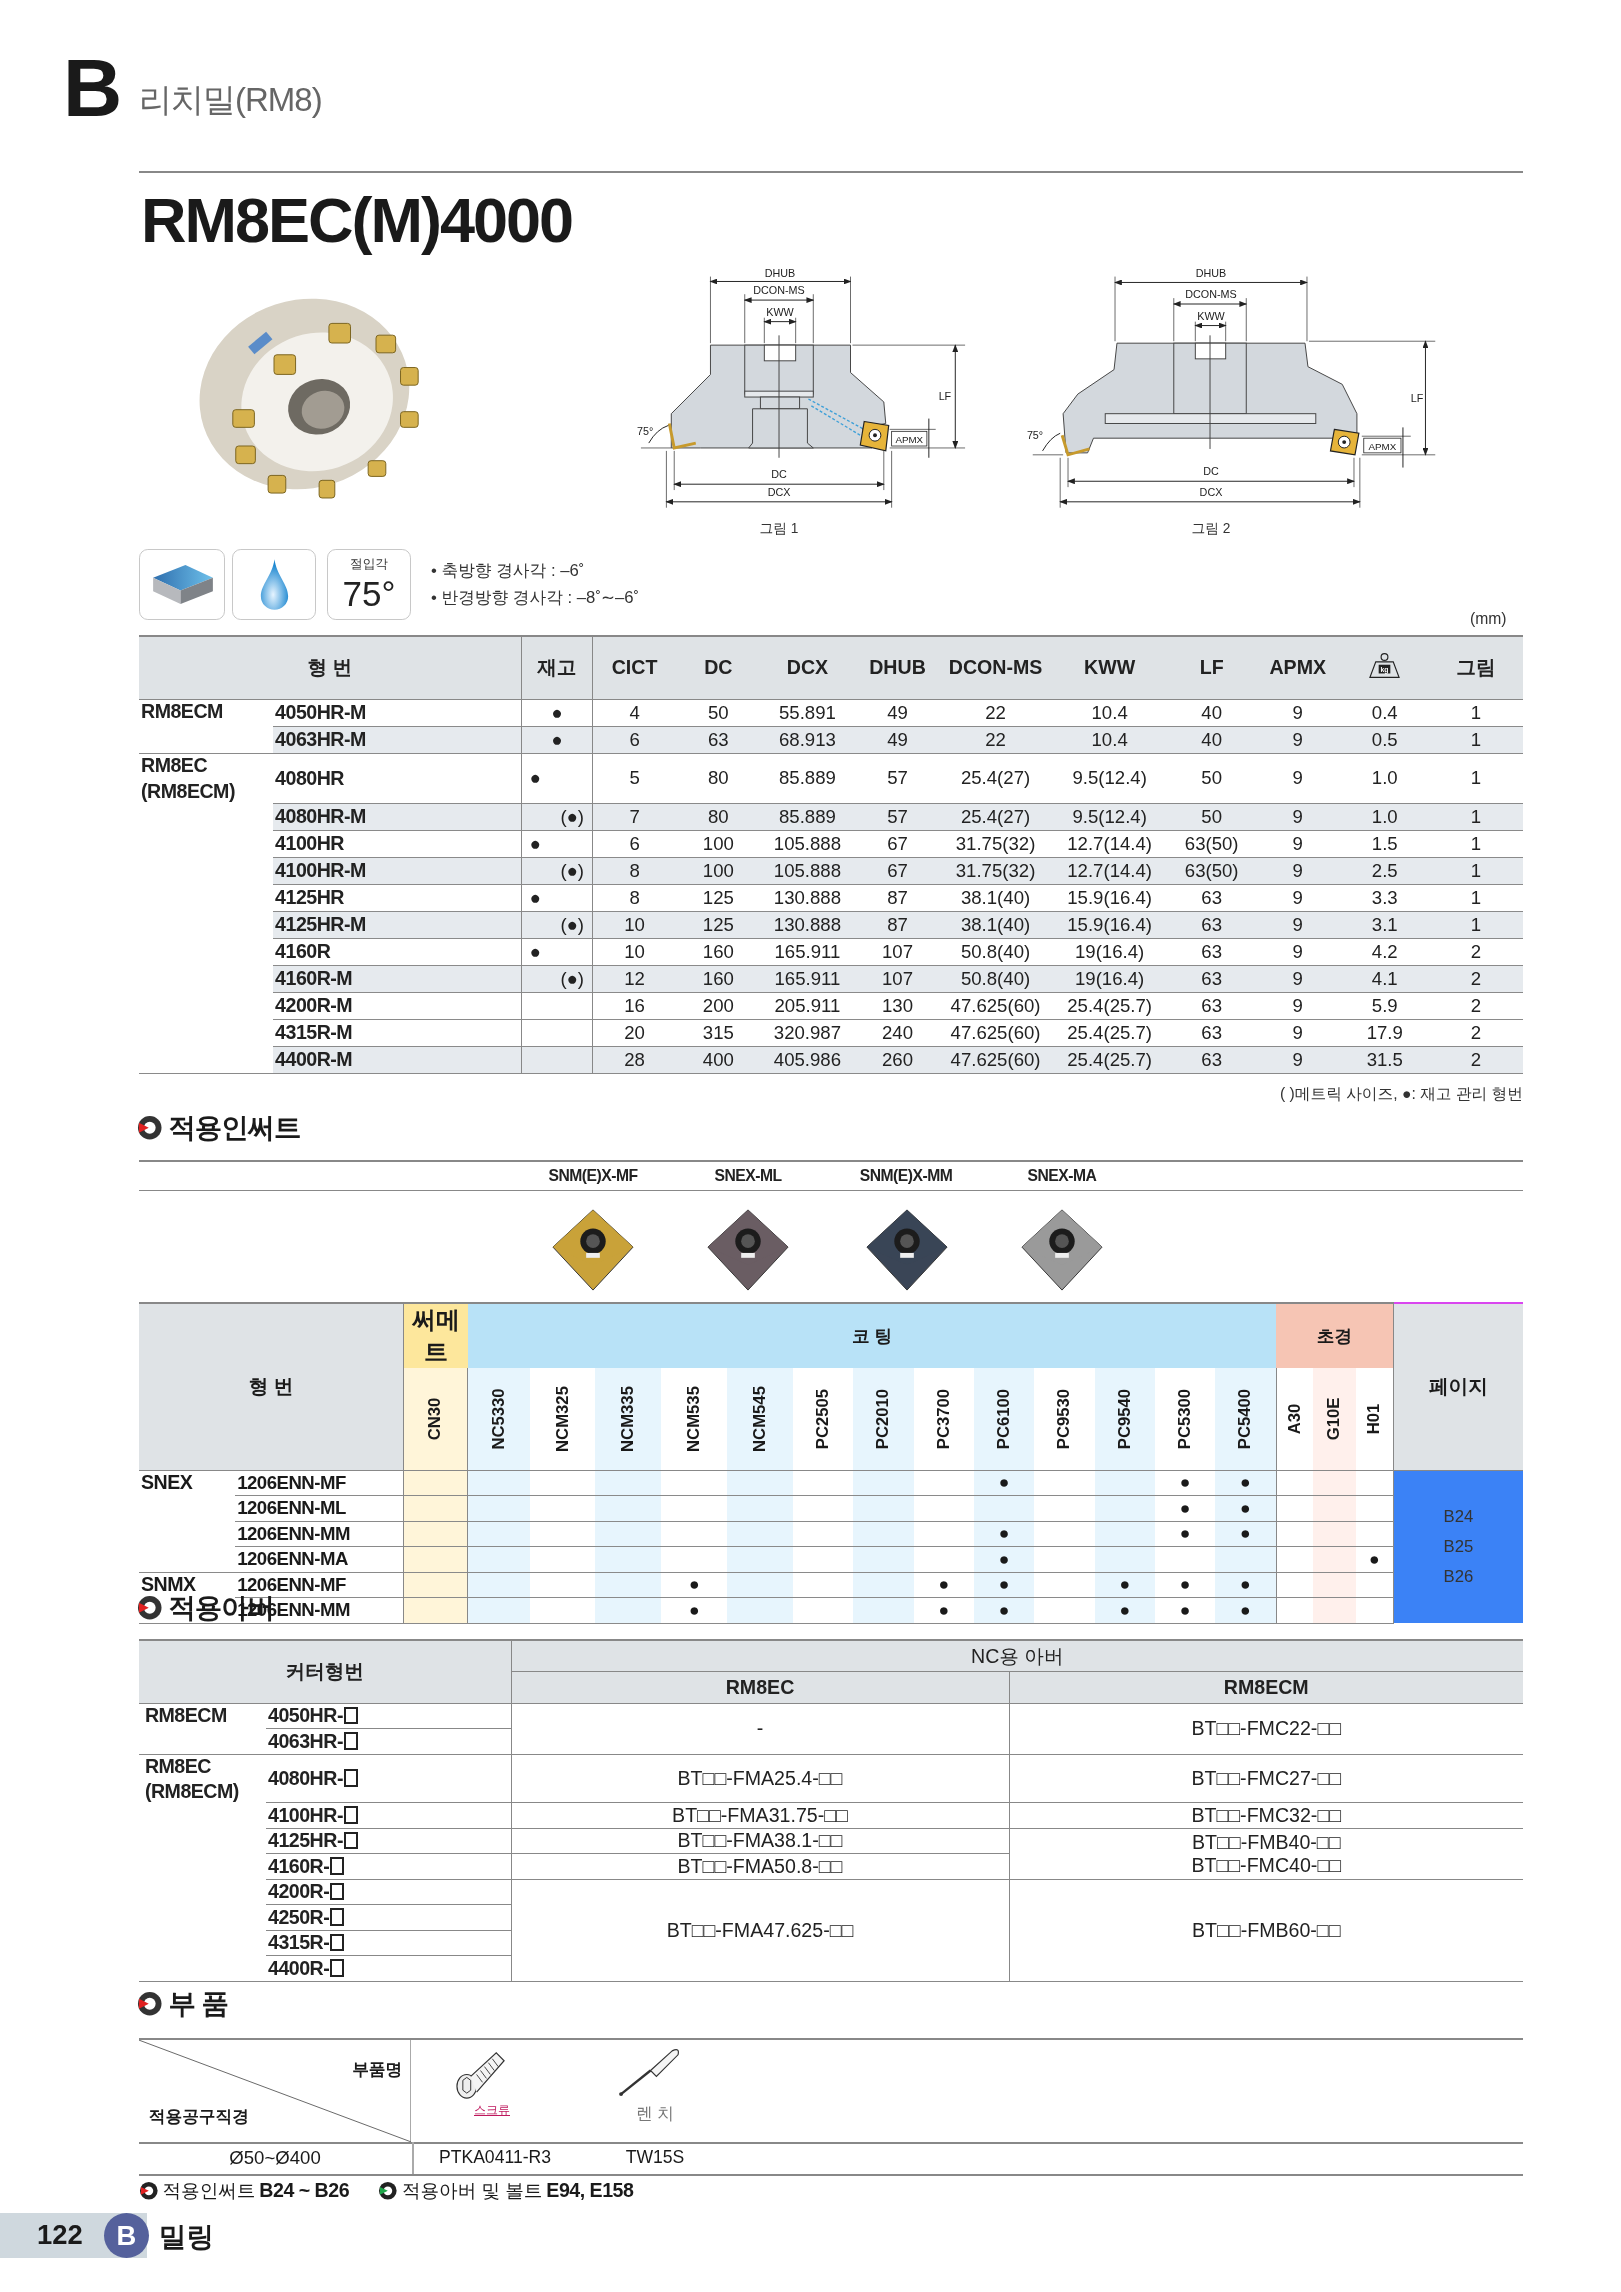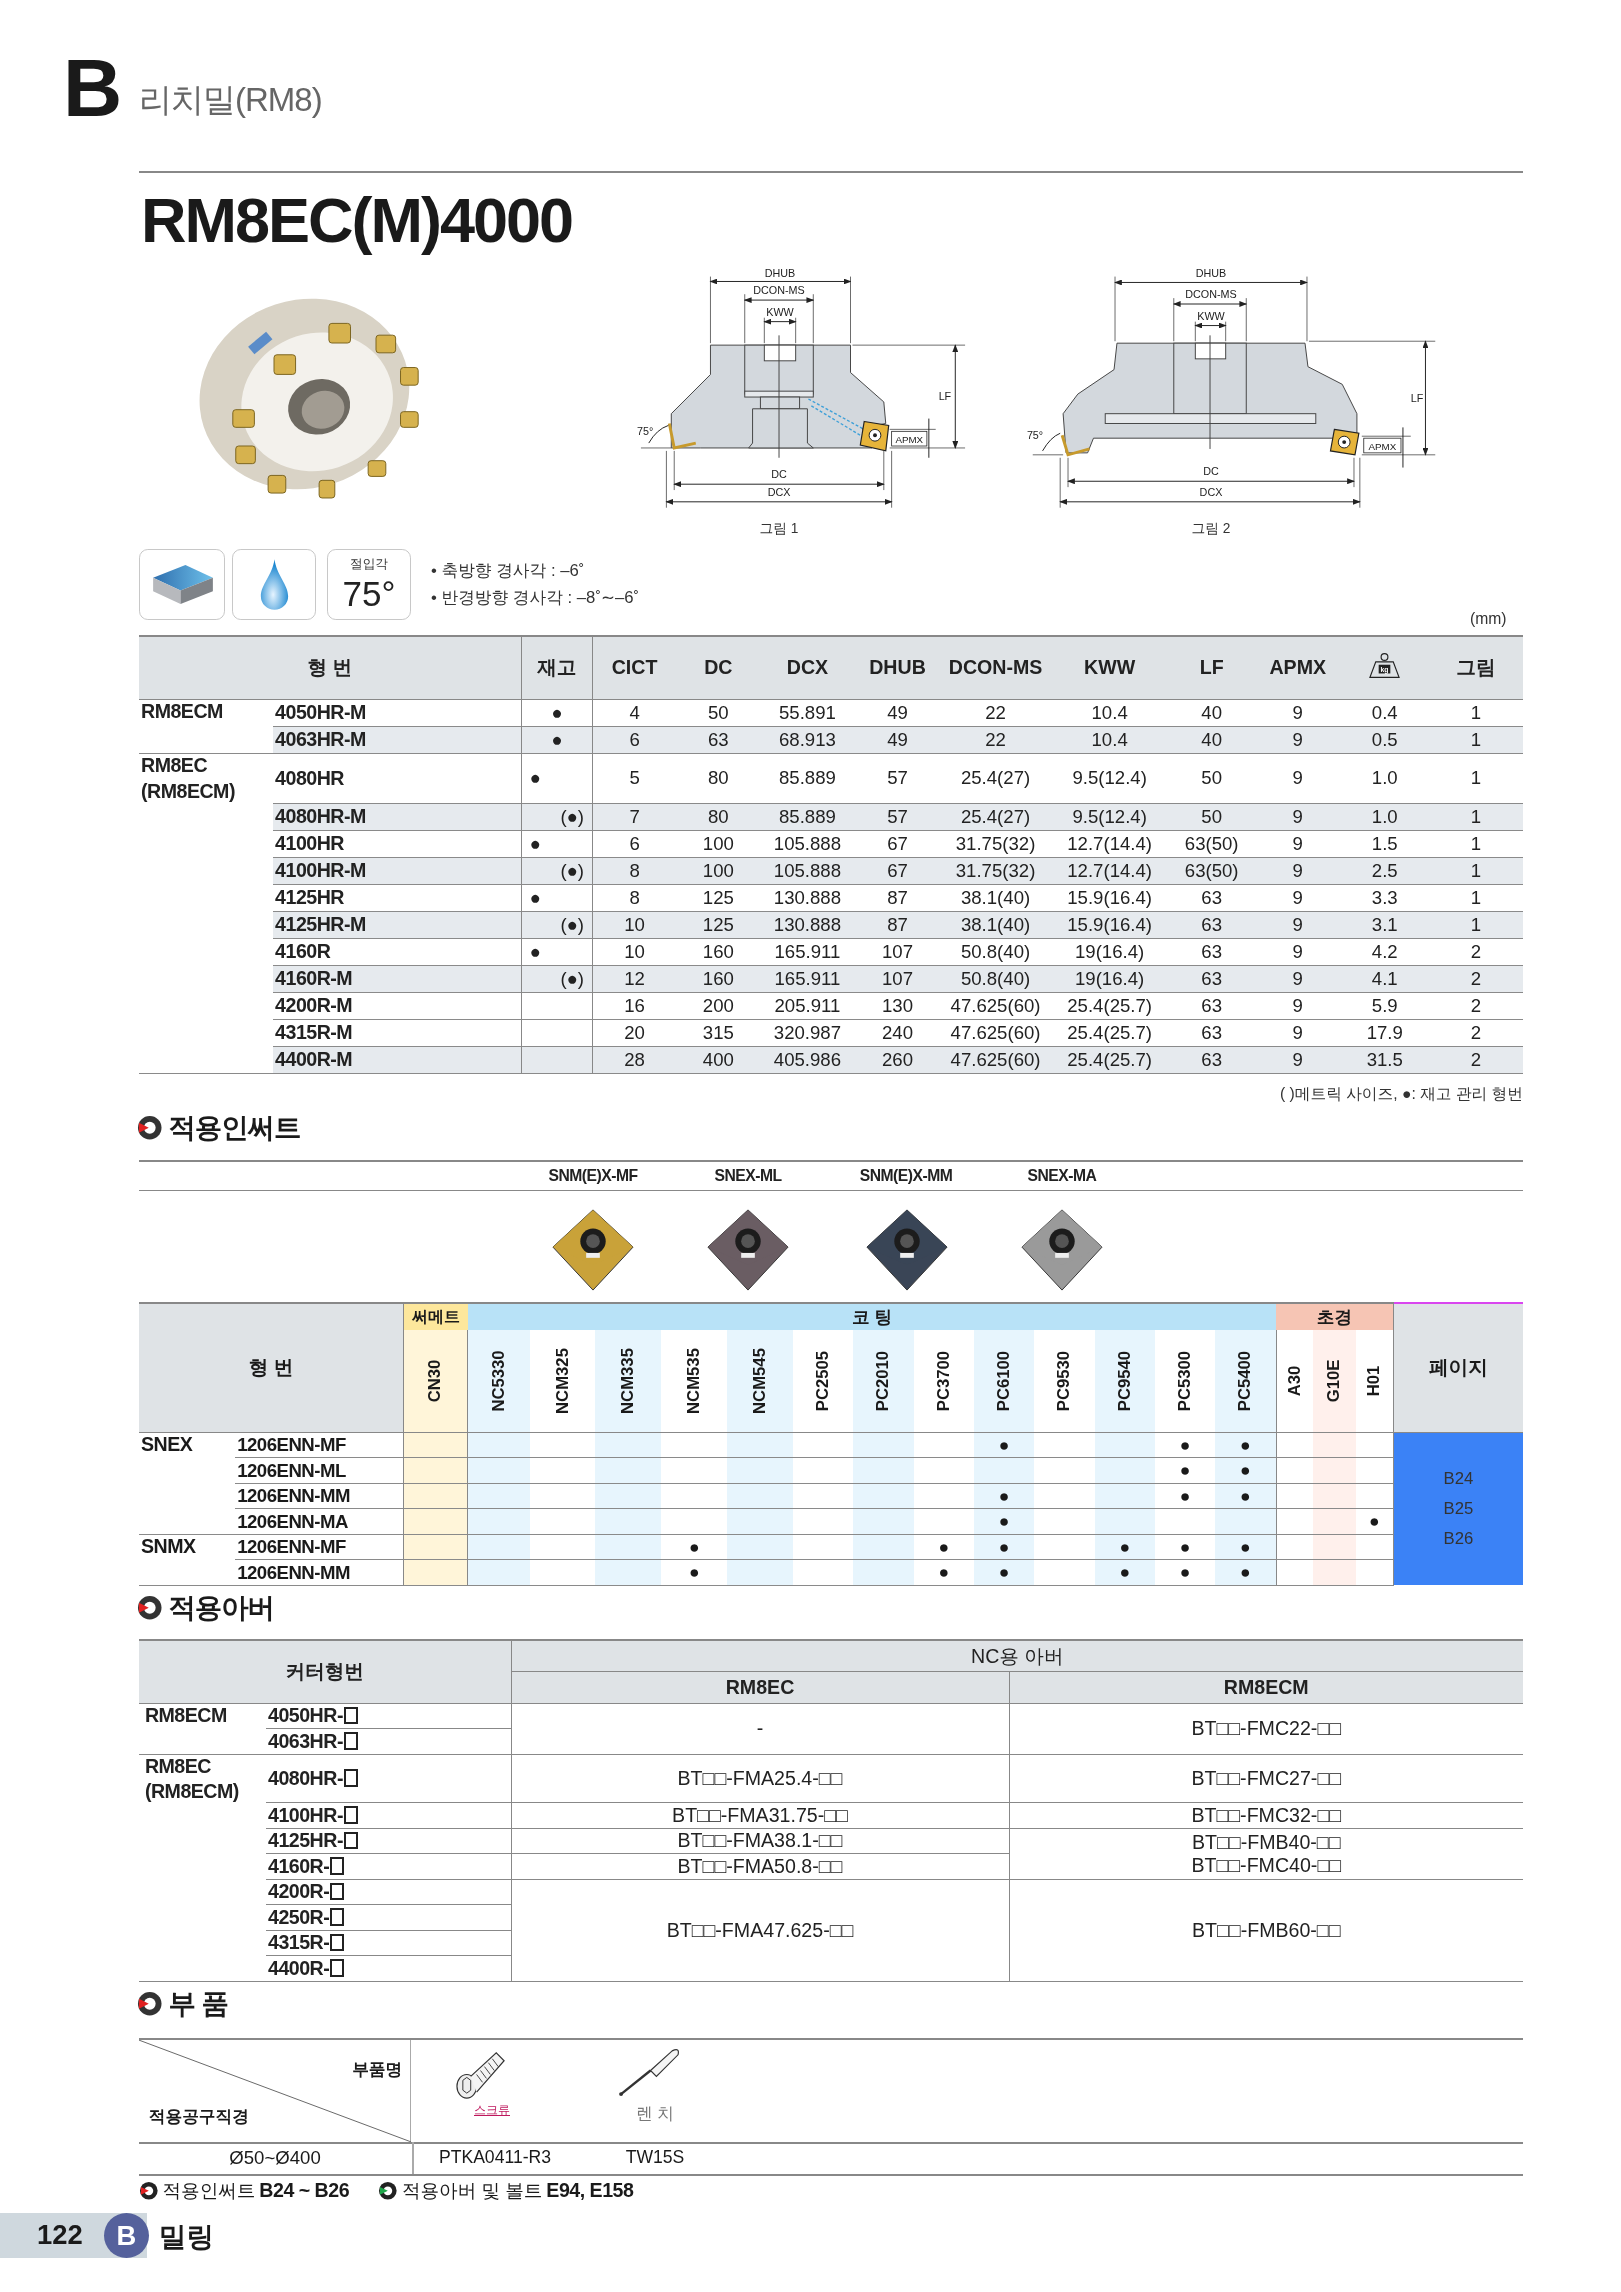--- a/index.html
+++ b/index.html
@@ -48,21 +48,21 @@
   .sec-icon { width: 25.5px; height: 25.5px; }
 
   
   .ins-names { left: 139px; top: 1160px; width: 1384px; height: 31px; border-top: 2px solid #888; border-bottom: 1.5px solid #888; }
   .ins-name { position: absolute; top: 4.9px; font-size: 15.7px; font-weight: bold; color: #222; transform: translateX(-50%); letter-spacing: -0.5px; }
   .ins-img { position: absolute; top: 1206px; width: 88px; height: 88px; }
 
   .grade { left: 139px; top: 1302px; width: 1384px; font-size: 17.6px; }
   .grade th, .grade td { padding: 0; text-align: center; }
   .grade .hdr-main { background: #dfe3e6; font-weight: bold; font-size: 19.6px; border-top: 2px solid #888; border-bottom: 1.5px solid #888; }
-  .grade .grp-cermet { background: #fde79c; font-size: 16px; font-weight: bold; height: 27.4px; border-top: 2px solid #888;}
+  .grade .grp-cermet { background: #fde79c; font-size: 24px; font-weight: bold; height: 27.4px; border-top: 2px solid #888;}
   .grade .grp-coat { background: #b8e2f7; font-size: 17.6px; font-weight: bold; border-top: 2px solid #888;}
   .grade .grp-super { background: #f6c5b4; font-size: 17.6px; font-weight: bold; border-top: 2px solid #888;}
   .grade .vhead { height: 102px; width: 43px; font-weight: bold; font-size: 16.7px; border-bottom: 1.5px solid #888; }
   .grade .vhead span { display: inline-block; transform: rotate(-90deg); white-space: nowrap; }
   .grade .c-cermet { background: #fff5d9; width: 84px; }
   .grade .c-coat-a { background: #e7f5fd; }
   .grade .c-coat-b { background: #ffffff; }
   .grade .c-super-a { background: #ffffff; }
   .grade .c-super-b { background: #fff0ec; }
   .grade .page-col { background: #3b82f6; border-left: 1.5px solid #888; font-size: 16.7px; color: #333; line-height: 30px; }

